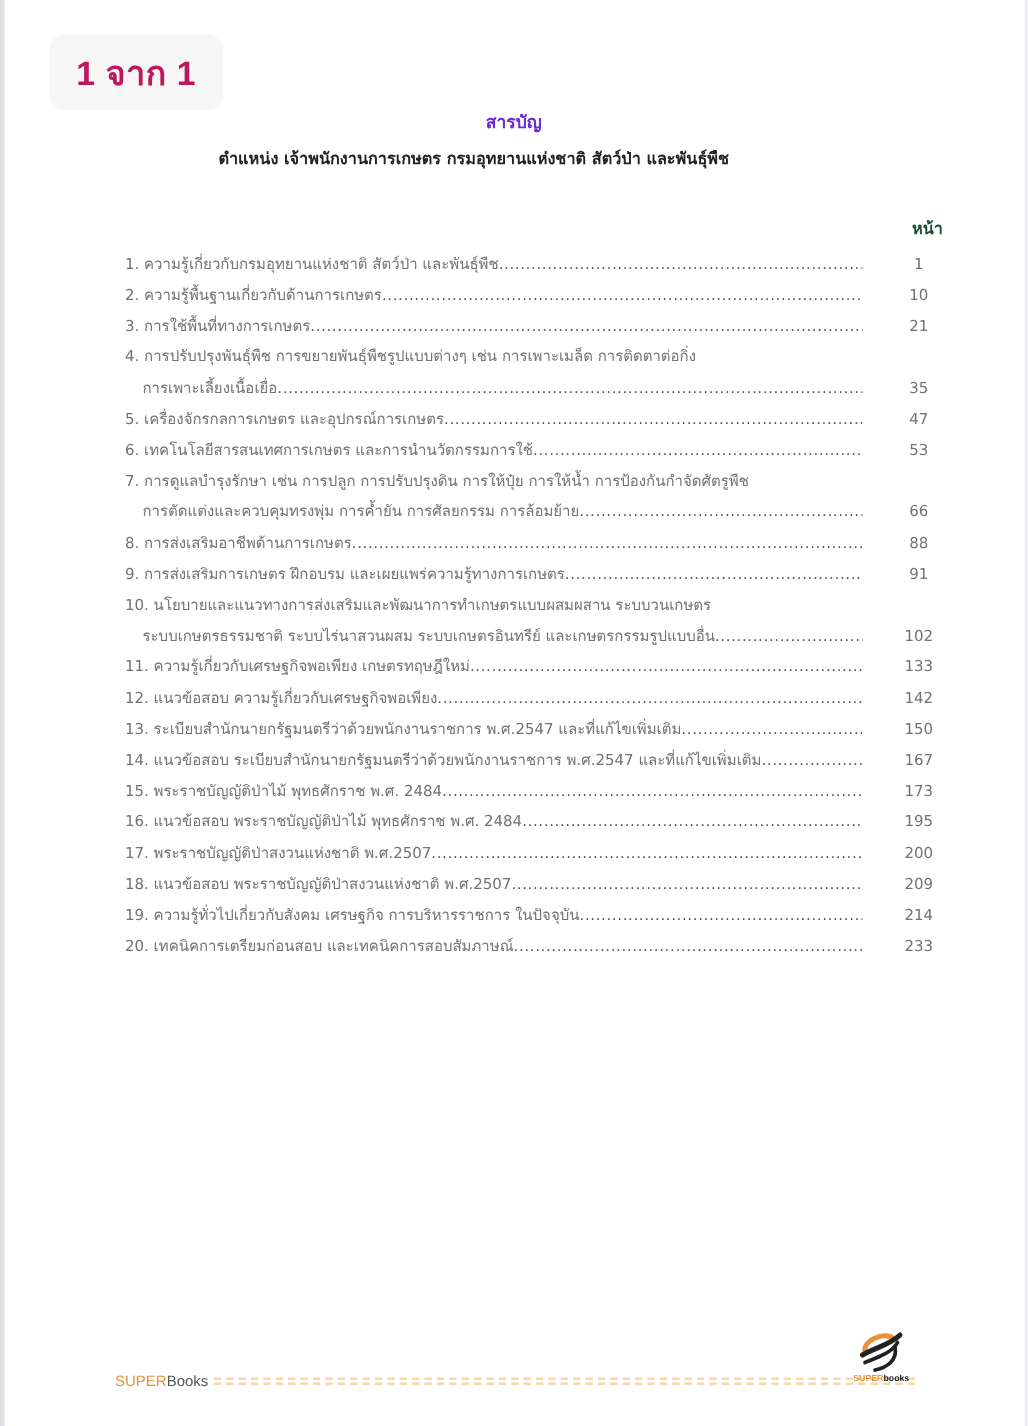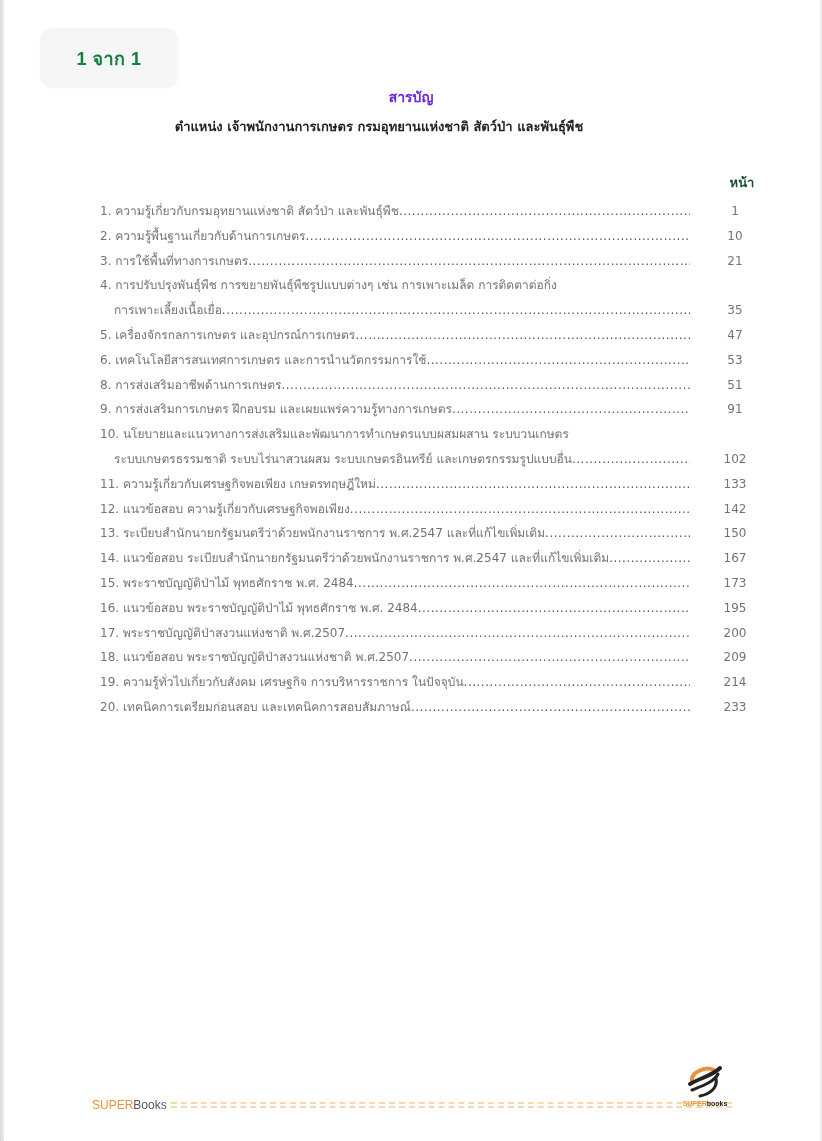--- a/index.html
+++ b/index.html
@@ -32,22 +32,22 @@
     left: 40px; top: 28px;
     width: 138px; height: 60px;
     background: #f6f6f6;
     border-radius: 12px;
     box-shadow: 0 0 2px rgba(0,0,0,0.04);
     display: flex;
     align-items: center;
     justify-content: center;
     font-family: "Liberation Sans", sans-serif;
     font-weight: bold;
-    font-size: 18px;
-    color: #15803d;
+    font-size: 27px;
+    color: #be185d;
     letter-spacing: 0.5px;
     text-align: center;
   }
   .doc-title {
     position: absolute;
     left: 0; width: 822px;
     top: 86px;
     text-align: center;
     font-weight: bold;
     font-size: 14px;
@@ -214,24 +214,34 @@
       </div>
     </div>
     <div class="toc-entry">
       <div class="toc-line">
         <span class="toc-text">6. เทคโนโลยีสารสนเทศการเกษตร และการนำนวัตกรรมการใช้</span>
         <span class="toc-leader"></span>
         <span class="toc-page">53</span>
       </div>
     </div>
     <div class="toc-entry">
+      <div class="toc-line first-of-multi">
+        <span class="toc-text">7. การดูแลบำรุงรักษา เช่น การปลูก การปรับปรุงดิน การให้ปุ๋ย การให้น้ำ การป้องกันกำจัดศัตรูพืช</span>
+      </div>
+      <div class="toc-line cont">
+        <span class="toc-text">การตัดแต่งและควบคุมทรงพุ่ม การค้ำยัน การศัลยกรรม การล้อมย้าย</span>
+        <span class="toc-leader"></span>
+        <span class="toc-page">66</span>
+      </div>
+    </div>
+    <div class="toc-entry">
       <div class="toc-line">
         <span class="toc-text">8. การส่งเสริมอาชีพด้านการเกษตร</span>
         <span class="toc-leader"></span>
-        <span class="toc-page">51</span>
+        <span class="toc-page">88</span>
       </div>
     </div>
     <div class="toc-entry">
       <div class="toc-line">
         <span class="toc-text">9. การส่งเสริมการเกษตร ฝึกอบรม และเผยแพร่ความรู้ทางการเกษตร</span>
         <span class="toc-leader"></span>
         <span class="toc-page">91</span>
       </div>
     </div>
     <div class="toc-entry">

